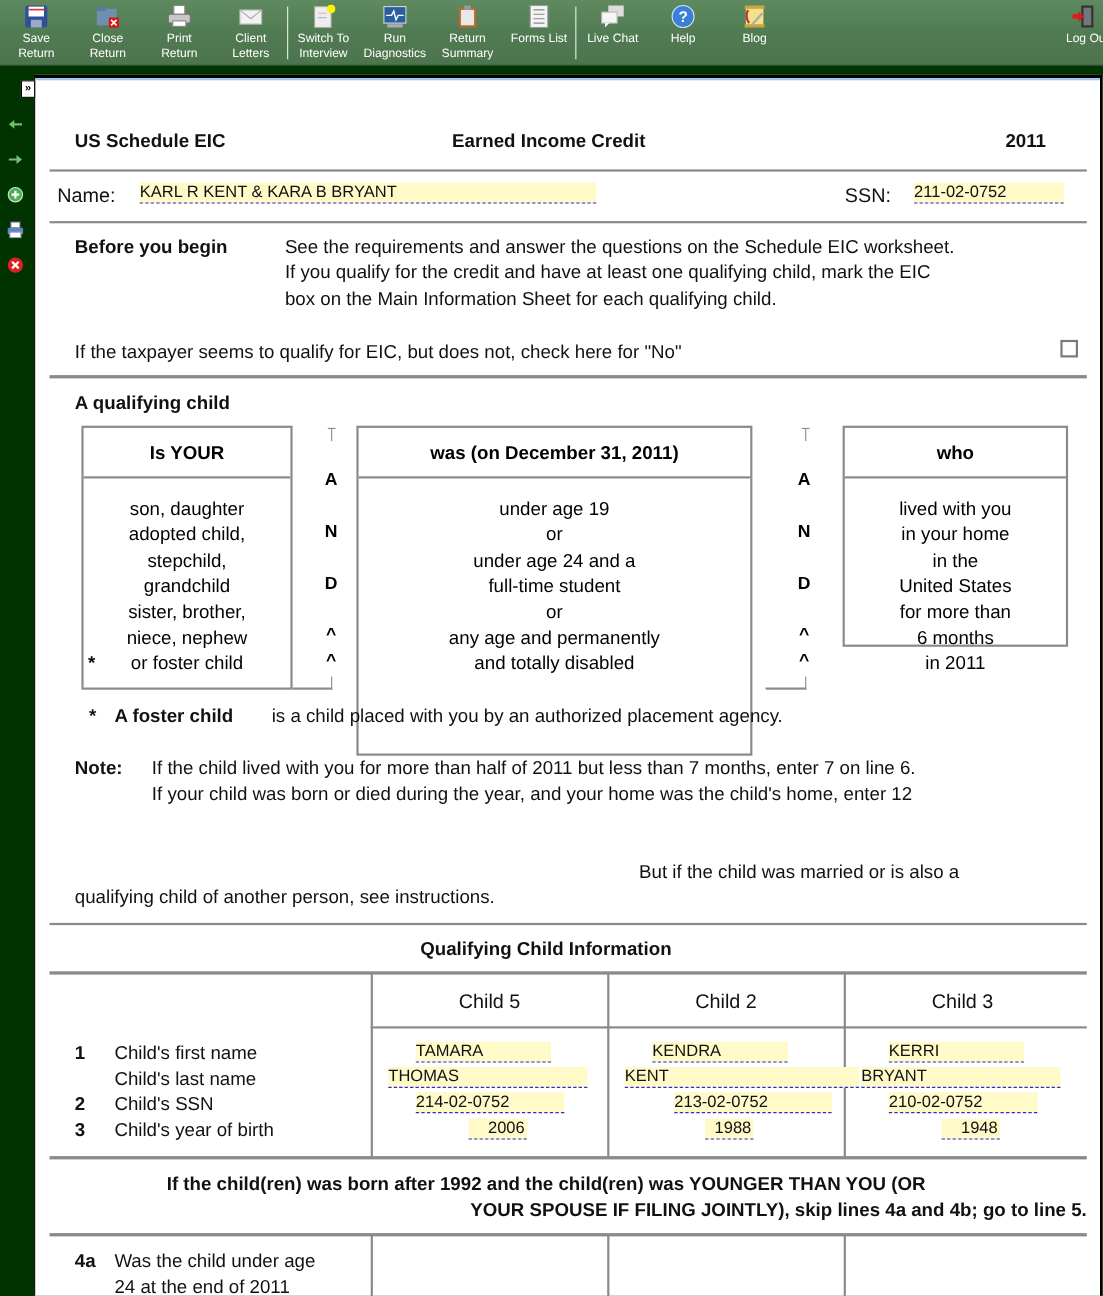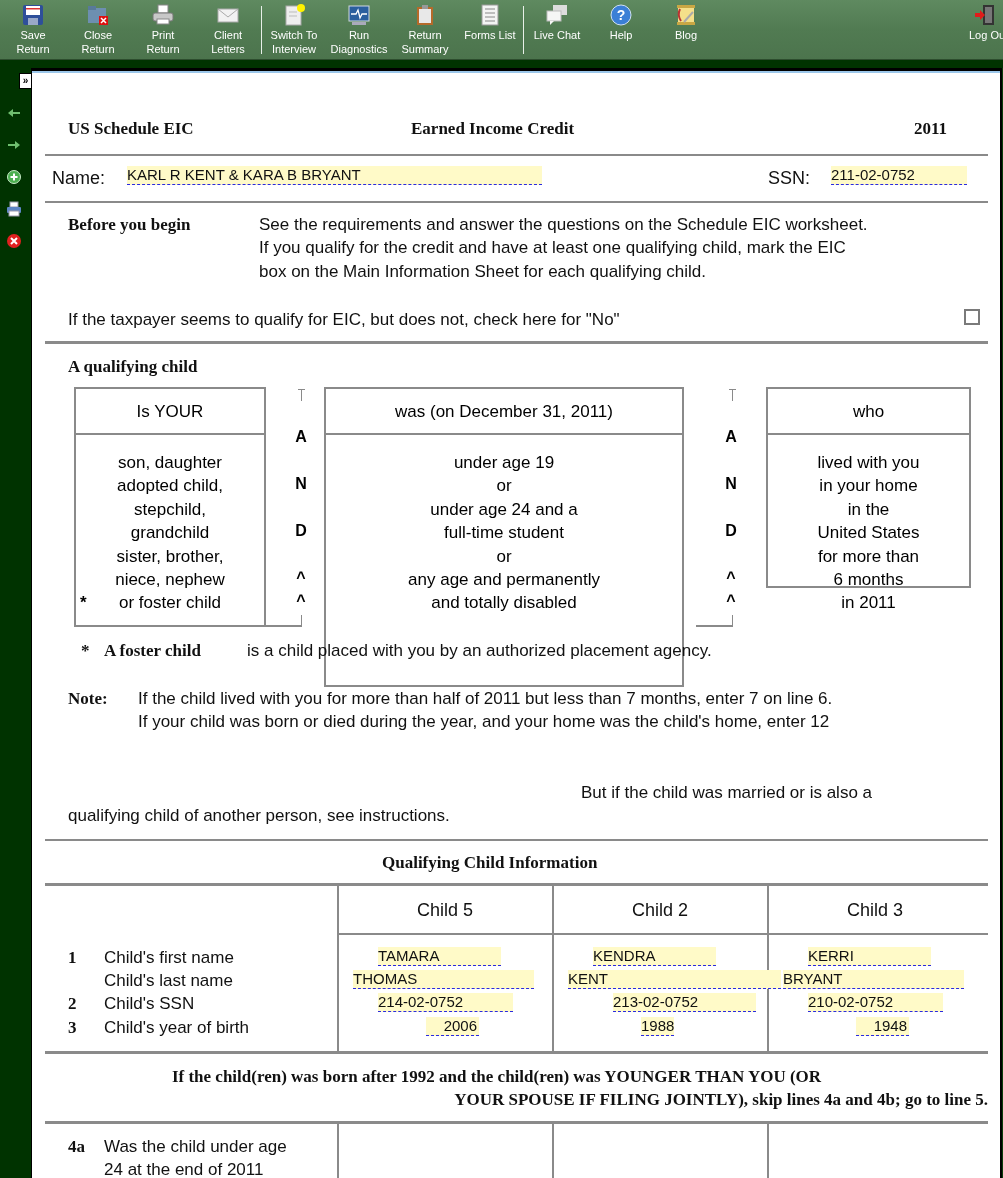--- a/index.html
+++ b/index.html
@@ -19,28 +19,28 @@
   .rail-icon { position: absolute; left: 6px; width: 16px; height: 16px; cursor: pointer; }
   .expander { position: absolute; left: 19px; top: 73px; width: 13px; height: 16px; background: #fff;
     border: 1px solid #000; font-size: 10px; line-height: 13px; text-align: center; font-weight: bold; cursor: pointer; z-index: 3; }
 
   
   .doc { position: absolute; left: 31px; top: 68px; width: 971px; height: 1110px; background: #fff;
     border-top: 3px solid #000; border-left: 1px solid #000; border-right: 2px solid #000; }
   .doc-topline { position: absolute; left: 0; top: 0; width: 100%; height: 2px; background: #9cc7ea; }
   .hr { position: absolute; left: 13px; width: 943px; height: 2px; background: #8a8a8a; }
   .t { position: absolute; font-size: 17px; color: #111; white-space: nowrap; }
-  .b { font-weight: bold; font-family: Liberation Serif, serif; }
+  .b { font-weight: bold; }
   .field { position: absolute; background: #fffac8; height: 19px; font-size: 15px; color: #111;
     border-bottom: 1px dashed #2a2ae0; line-height: 18px; white-space: nowrap; cursor: text; }
   .cb { position: absolute; width: 16px; height: 16px; border: 2px solid #7a7a7a; background: #fff; cursor: pointer; }
 
   .box { position: absolute; border: 2px solid #8a8a8a; }
   .box .hdr { position: absolute; left: 0; right: 0; top: 0; height: 46px; border-bottom: 2px solid #8a8a8a;
-    font-weight: normal; font-size: 17px; text-align: center; line-height: 46px; }
+    font-weight: bold; font-size: 17px; text-align: center; line-height: 46px; }
   .box .body { position: absolute; left: 0; right: 0; top: 60px; text-align: center; font-size: 17px; line-height: 23.4px; }
   .and-col { position: absolute; width: 20px; text-align: center; font-weight: bold; font-size: 16px; }
 
   .vl { position: absolute; width: 2px; background: #8a8a8a; }
   .hl { position: absolute; height: 2px; background: #8a8a8a; }
 </style>
 </head>
 <body>
 
 <div class="toolbar">
@@ -334,21 +334,21 @@
   <div class="t" style="left:72px; top:947px">Child's year of birth</div>
 
   <div class="field" style="left:346px; top:876px; width:123px">TAMARA</div>
   <div class="field" style="left:321px; top:899px; width:181px">THOMAS</div>
   <div class="field" style="left:346px; top:922px; width:135px">214-02-0752</div>
   <div class="field" style="left:394px; top:946px; width:53px; text-align:right; padding-right:2px">2006</div>
 
   <div class="field" style="left:561px; top:876px; width:123px">KENDRA</div>
   <div class="field" style="left:536px; top:899px; width:213px">KENT</div>
   <div class="field" style="left:581px; top:922px; width:143px">213-02-0752</div>
-  <div class="field" style="left:609px; top:946px; width:33px; text-align:right; padding-right:2px">1988</div>
+  <div class="field" style="left:609px; top:946px; width:44px; text-align:right; padding-right:2px">1988</div>
 
   <div class="field" style="left:776px; top:876px; width:123px">KERRI</div>
   <div class="field" style="left:751px; top:899px; width:181px">BRYANT</div>
   <div class="field" style="left:776px; top:922px; width:135px">210-02-0752</div>
   <div class="field" style="left:824px; top:946px; width:53px; text-align:right; padding-right:2px">1948</div>
 
   <div class="hr" style="top:980px; height:3px"></div>
 
   <div class="t b" style="left:13px; top:996px; width:943px; text-align:center; padding-right:40px">If the child(ren)  was born after 1992 and the child(ren)  was YOUNGER THAN YOU  (OR</div>
   <div class="t b" style="left:13px; top:1019px; width:943px; text-align:right">YOUR SPOUSE IF FILING JOINTLY),  skip lines 4a and 4b;  go to line 5.</div>

